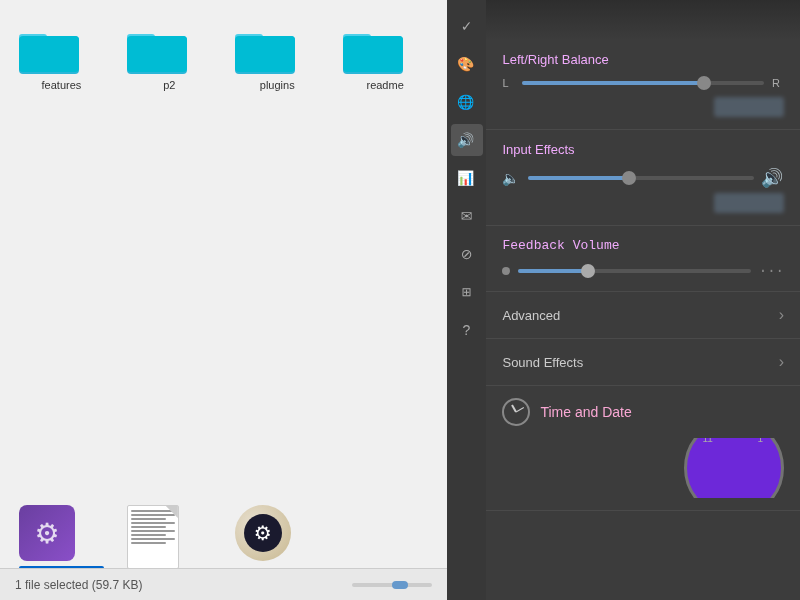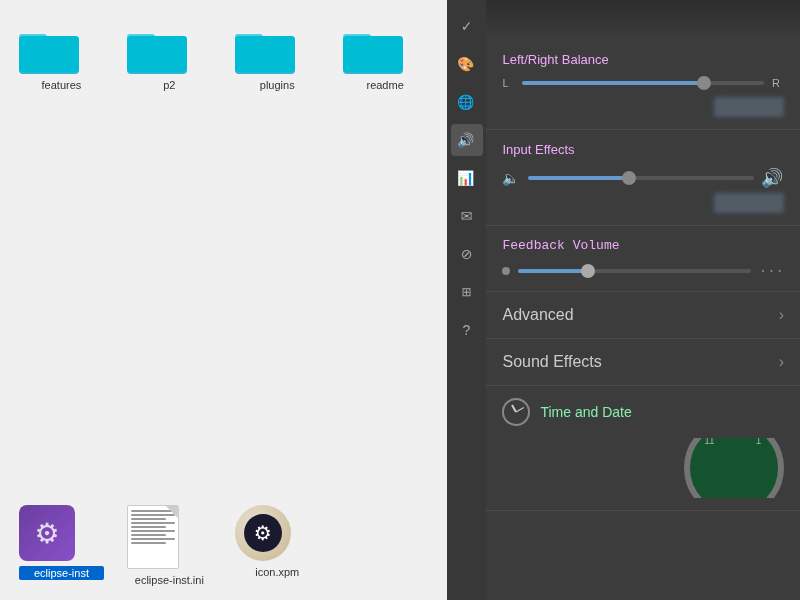--- a/index.html
+++ b/index.html
@@ -376,21 +376,21 @@
     .collapsible-row {
       display: flex;
       align-items: center;
       justify-content: space-between;
       padding: 14px 16px;
       border-bottom: 1px solid #4a4a4a;
       cursor: pointer;
     }
 
     .collapsible-label {
-      font-size: 16px;
+      font-size: 13px;
       color: #ccc;
     }
 
     .chevron-right {
       font-size: 16px;
       color: #888;
     }
 
     
     .time-date-section {
@@ -433,40 +433,40 @@
       height: 9px;
       background: #ccc;
       bottom: 50%;
       left: 50%;
       transform: translateX(-50%) rotate(60deg);
       transform-origin: bottom center;
     }
 
     .time-date-label {
       font-size: 14px;
-      color: #86efac;
+      color: #f9a8d4;
       font-weight: 500;
     }
 
     
     .analog-clock-partial {
       width: 100%;
       display: flex;
       justify-content: flex-end;
       overflow: hidden;
       height: 60px;
     }
 
     .clock-face {
       width: 100px;
       height: 100px;
       border-radius: 50%;
-      border: 6px solid #737373;
-      position: relative;
-      background: #14532d;
+      border: 3px solid #737373;
+      position: relative;
+      background: #6d28d9;
       margin-top: -20px;
     }
 
     .clock-num {
       position: absolute;
       font-size: 10px;
       color: #aaa;
       transform: translate(-50%, -50%);
     }
 
@@ -550,20 +550,28 @@
     <div class="file-item">
       <div class="xpm-icon">
         <div class="xpm-inner"></div>
       </div>
       <span class="file-label">icon.xpm</span>
     </div>
 
     <div style="width:60px;"></div>
   </div>
 
+  <div class="status-bar" style="margin-top: auto; position: absolute; bottom: 0; left: 0; right: 0;">
+    <span class="status-text">1 file selected (59.7 KB)</span>
+    <div class="scrollbar-indicator">
+      <div class="scroll-track">
+        <div class="scroll-thumb"></div>
+      </div>
+    </div>
+  </div>
 </div>
 
 <div style="width:42px; height:600px; background:#383838; display:flex; flex-direction:column; align-items:center; padding:10px 0; gap:6px;">
   <div class="sidebar-icon" style="font-size:14px;">✓</div>
   <div class="sidebar-icon" style="font-size:14px;">🎨</div>
   <div class="sidebar-icon" style="font-size:14px;">🌐</div>
   <div class="sidebar-icon active" style="font-size:14px;">🔊</div>
   <div class="sidebar-icon" style="font-size:14px;">📊</div>
   <div class="sidebar-icon" style="font-size:14px;">✉</div>
   <div class="sidebar-icon" style="font-size:14px;">⊘</div>

